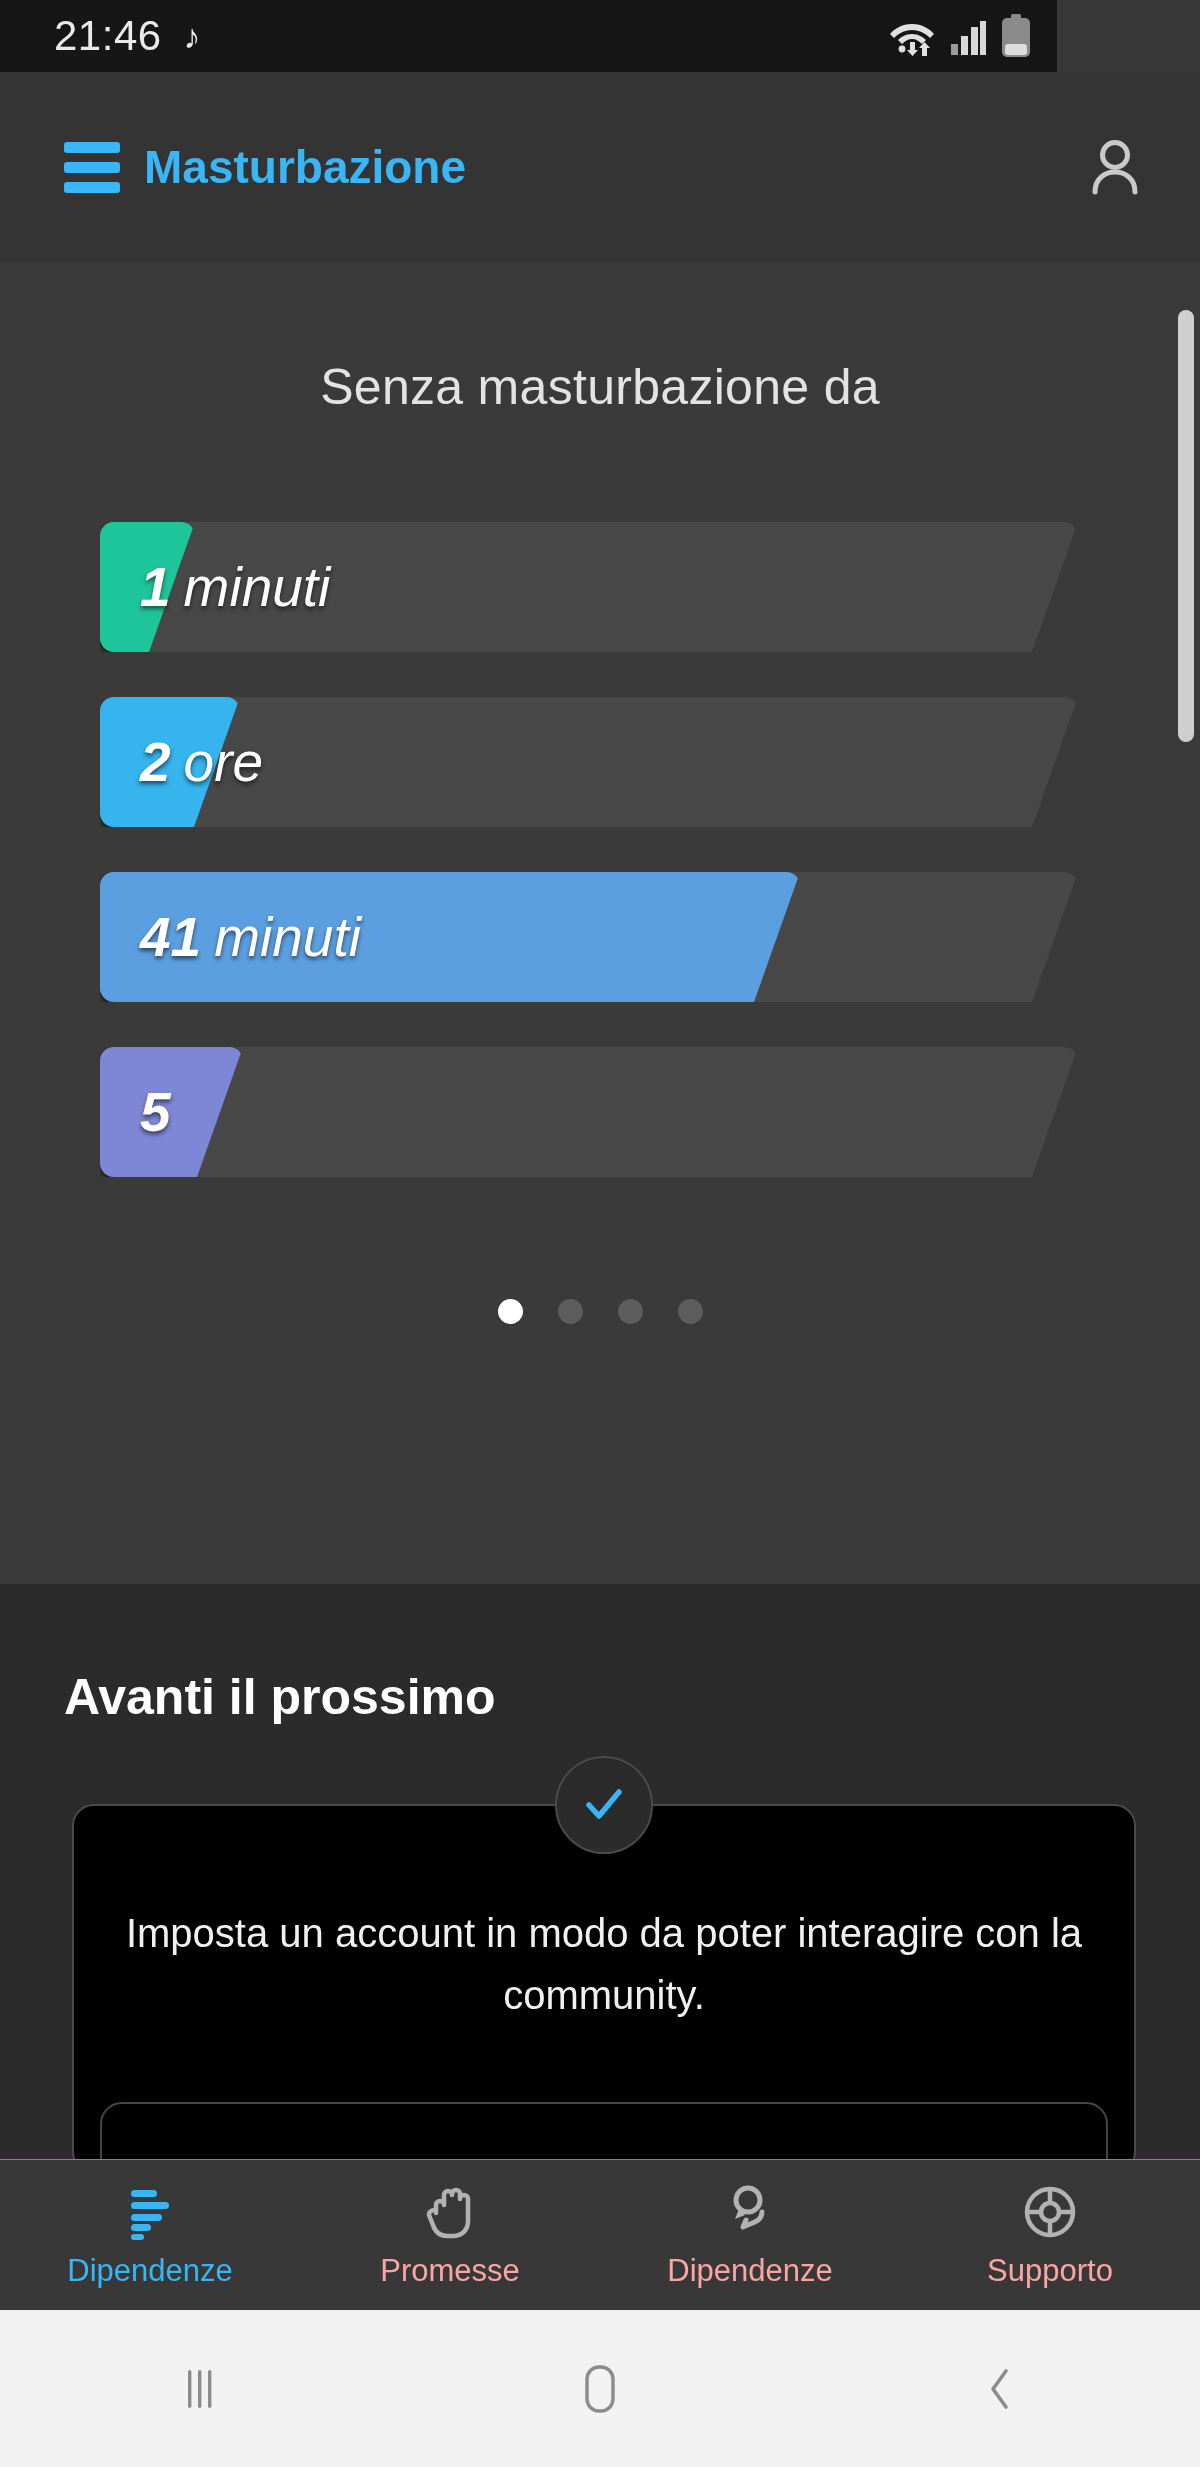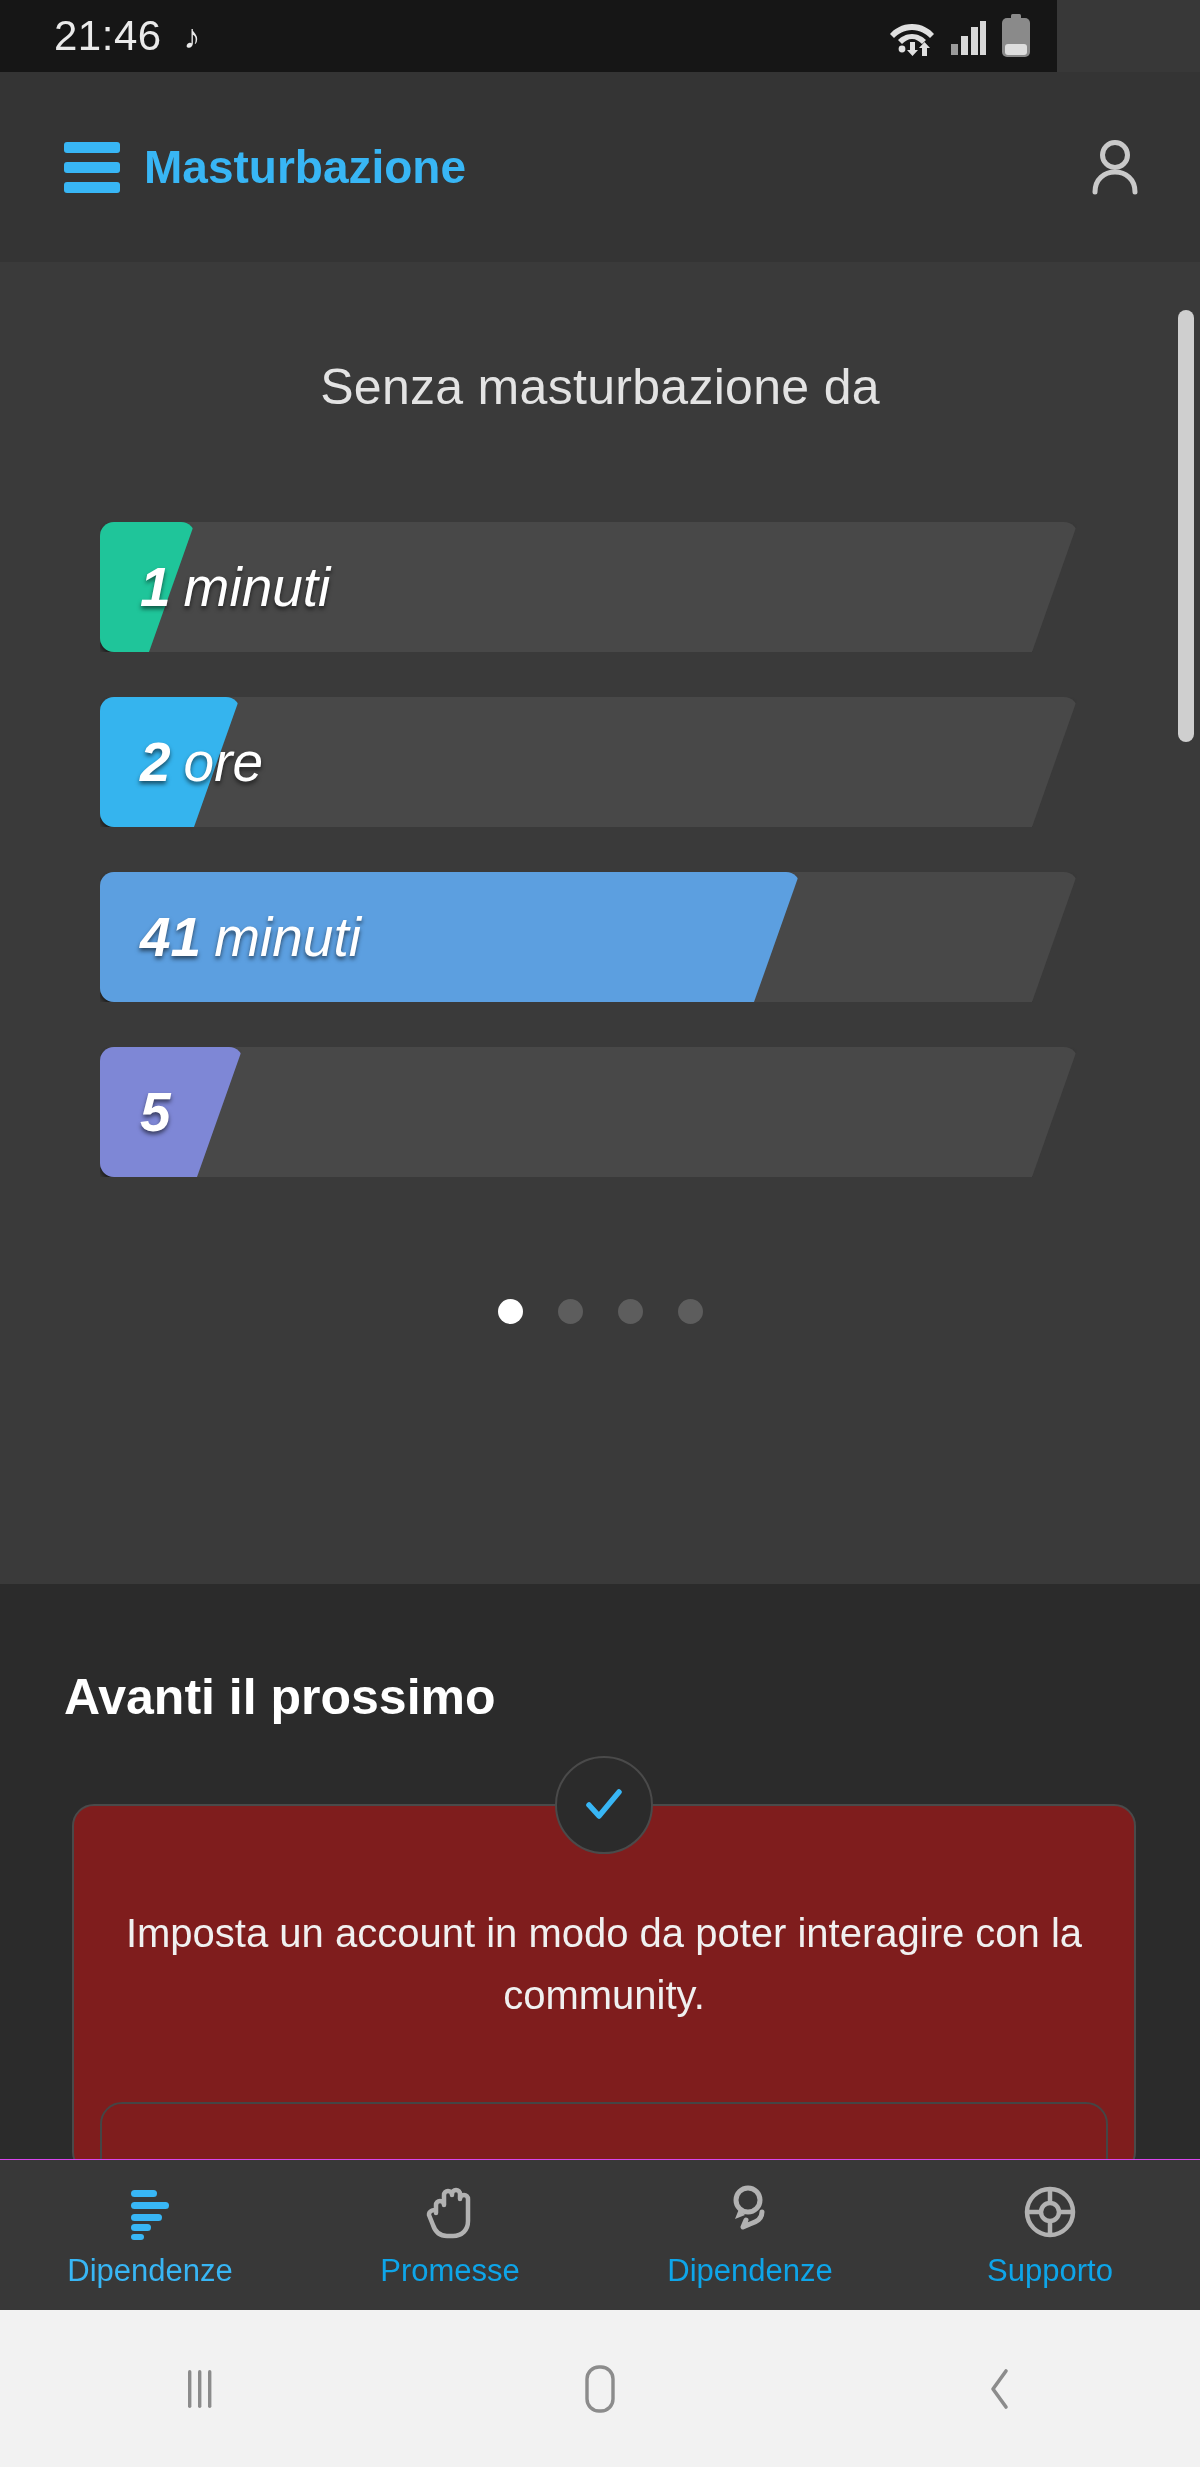--- a/index.html
+++ b/index.html
@@ -78,21 +78,21 @@
   
   .nextsection{
     position:absolute; left:0; top:1584px; width:1200px; height:575px;
     background:#2b2b2b; padding:8px 64px;
   }
   .next-title{
     color:#ffffff; font-size:50px; font-weight:bold; margin-top:76px;
   }
   .next-card{
     position:relative; margin-top:78px; border:2px solid #4a4a4a;
-    border-radius:22px; background:#7f1d1d; height:370px;
+    border-radius:22px; background:#000000; height:370px;
     display:flex; align-items:flex-start; justify-content:center;margin-left:8px;
   }
   .check-circle{
     position:absolute; left:50%; top:-50px; transform:translateX(-50%);
     width:98px; height:98px; border-radius:50%;
     border:2px solid #4a4a4a; background:#2b2b2b;
     display:flex; align-items:center; justify-content:center;
   }
   .card-text{
     color:#f0f0f0; font-size:40px; line-height:1.55; text-align:center;
@@ -107,21 +107,21 @@
   .tabbar{
     position:absolute; left:0; top:2159px; width:1200px; height:151px;
     background:#383838; display:flex; align-items:center;
     border-top:1px solid #d946ef;
   }
   .tab{
     flex:1; display:flex; flex-direction:column; align-items:center; justify-content:center;
     gap:10px; height:100%;
   }
   .tab .ticon{ height:62px; display:flex; align-items:center; justify-content:center; }
-  .tab .tlabel{ font-size:31px; color:#0ea5e9; white-space:nowrap; }
+  .tab .tlabel{ font-size:31px; color:#fca5a5; white-space:nowrap; }
   .tab.active .tlabel{ color:#38b6f5; }
 
   
   .androidnav{
     position:absolute; left:0; top:2310px; width:1200px; height:157px;
     background:#f2f2f2; display:flex; align-items:center;
   }
   .navbtn{ flex:1; display:flex; align-items:center; justify-content:center; height:100%; }
 </style>
 </head>

